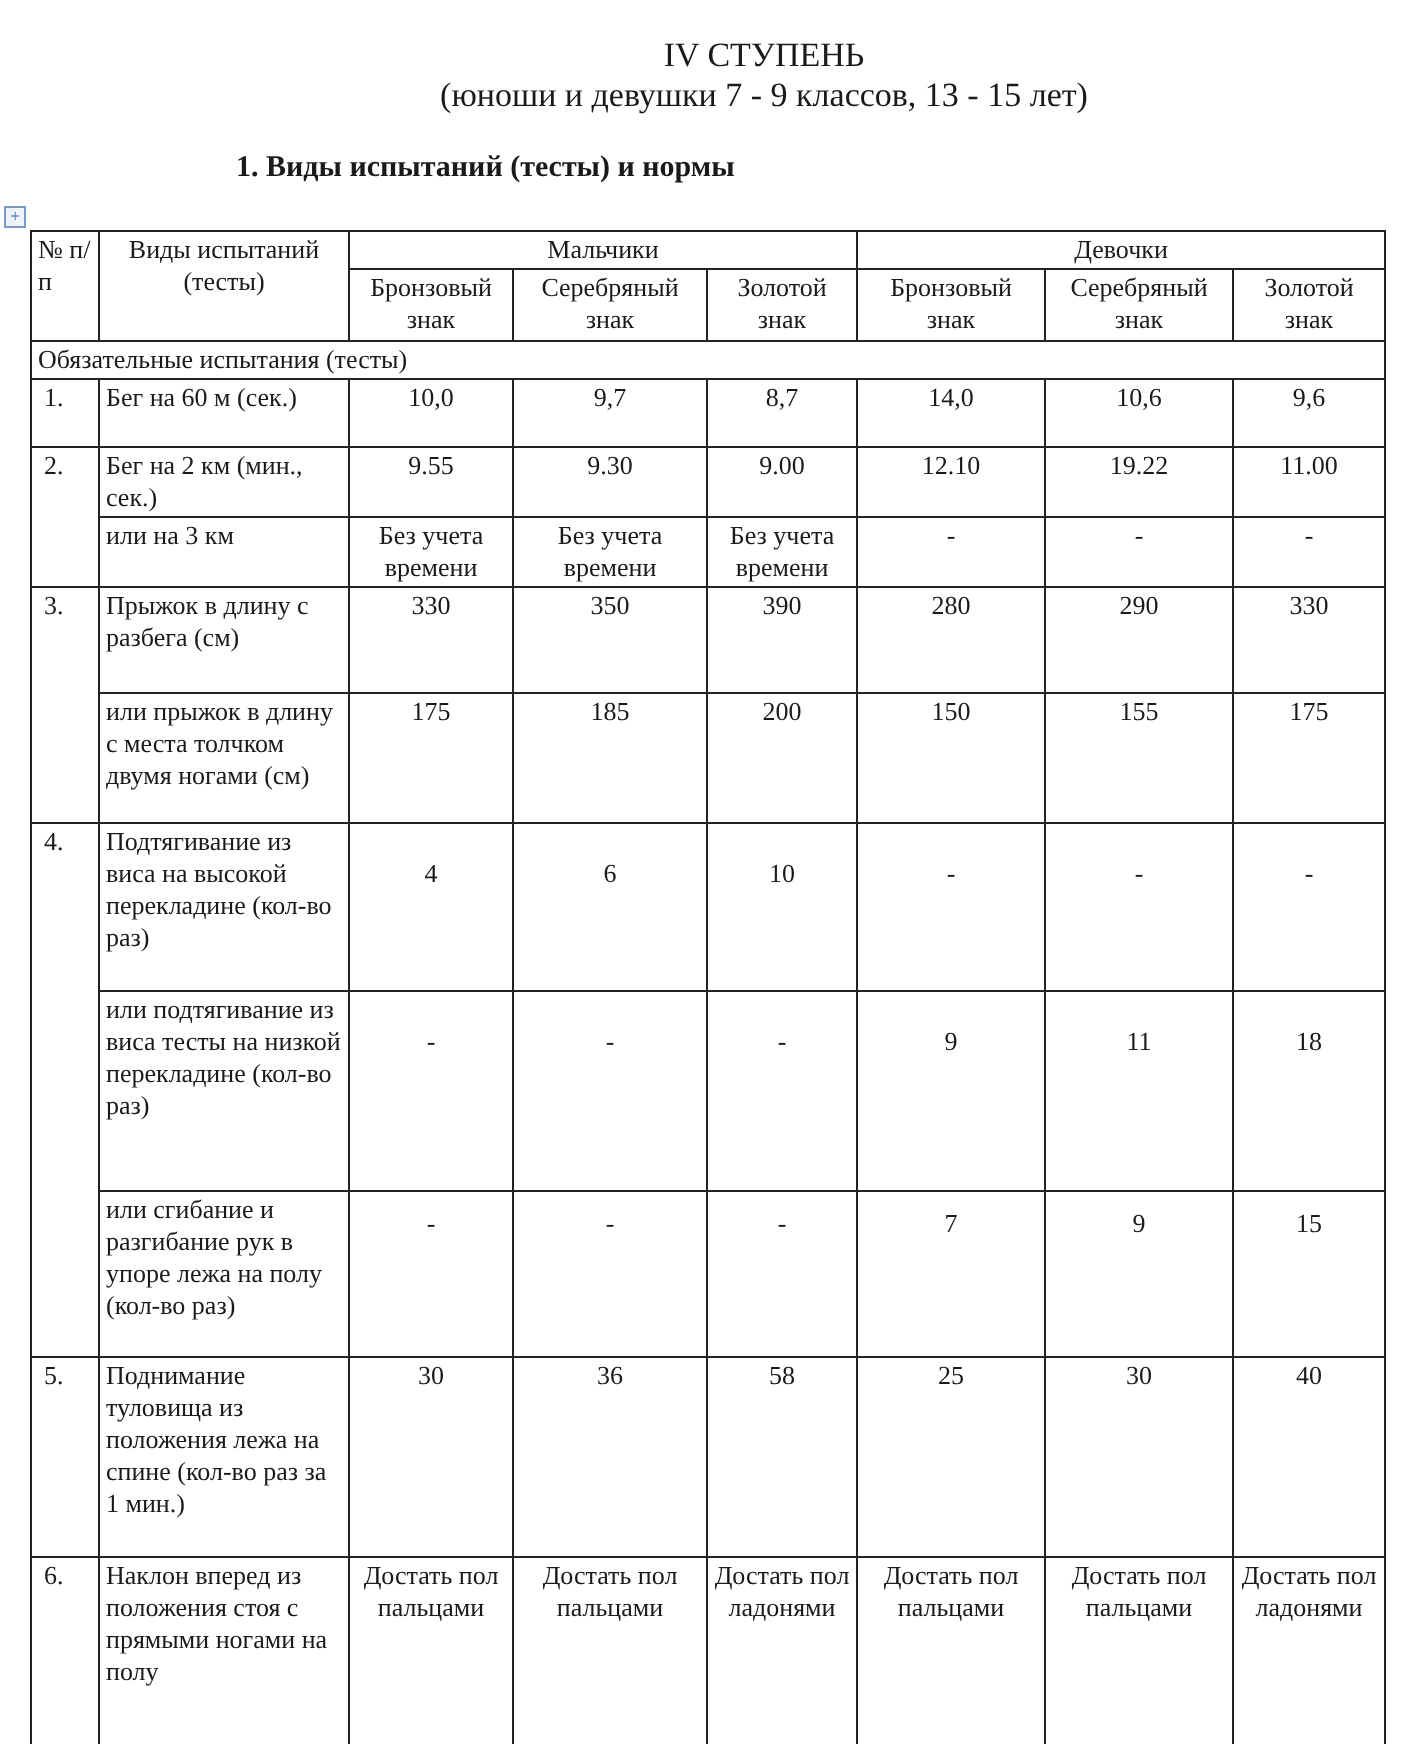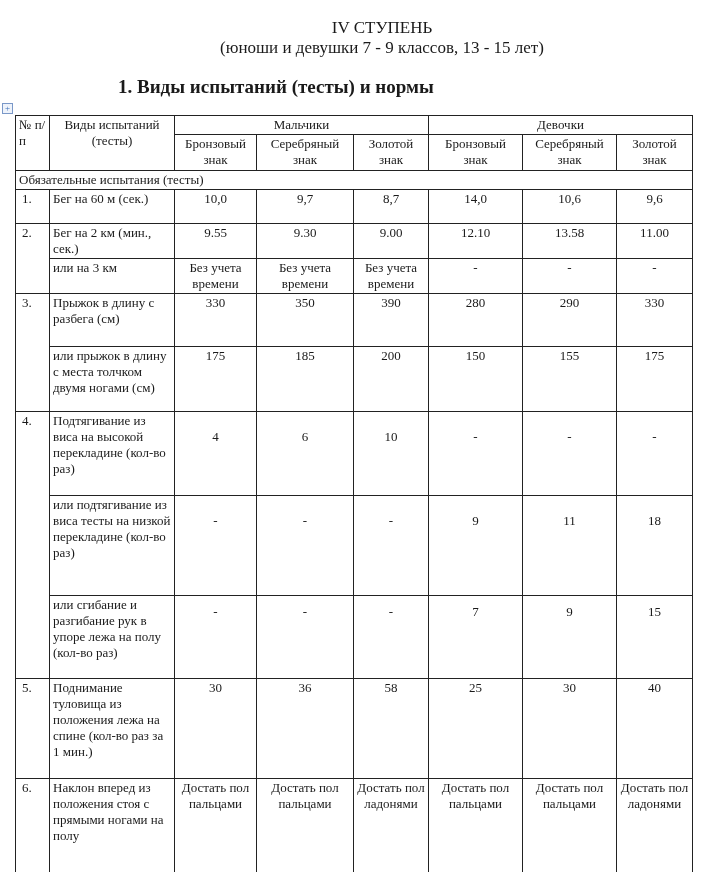--- a/index.html
+++ b/index.html
@@ -1,21 +1,21 @@
 <!DOCTYPE html>
 <html><head>
 <meta charset="utf-8">
 <style>
   html, body { margin:0; padding:0; background:#ffffff; }
   body { width:708px; height:872px; overflow:hidden; position:relative;
          font-family:"Liberation Serif", "DejaVu Serif", serif; color:#1a1a1a; }
   .title { position:absolute; left:0; width:708px; text-align:center; font-size:17px; }
   #t1 { top:18px; left:28px; }
   #t2 { top:38px; left:28px; }
-  #h1 { position:absolute; top:76px; left:118px; font-size:19px; font-weight:bold; }
+  #h1 { position:absolute; top:76px; left:118px; font-size:15px; font-weight:bold; }
   #move { position:absolute; left:2px; top:103px; width:9px; height:9px; border:1px solid #7a98c8;
           color:#3a6fb8; font-size:9px; line-height:9px; text-align:center; background:#eef3fb; }
   table { position:absolute; left:15px; top:115px; border-collapse:collapse; table-layout:fixed;
           font-size:13px; line-height:16px; }
   td { border:1.4px solid #222; vertical-align:top; padding:1px 3px; }
   .c { text-align:center; }
   .num { padding-left:6px; }
 </style>
 </head>
 <body>
@@ -66,21 +66,21 @@
         <td class="c">10,6</td>
         <td class="c">9,6</td>
       </tr>
       <tr style="height: 35px;">
         <td class="num" rowspan="2">2.</td>
         <td>Бег на 2 км (мин., сек.)</td>
         <td class="c">9.55</td>
         <td class="c">9.30</td>
         <td class="c">9.00</td>
         <td class="c">12.10</td>
-        <td class="c">13.58</td>
+        <td class="c">19.22</td>
         <td class="c">11.00</td>
       </tr>
       <tr style="height: 33px;">
         <td>или на 3 км</td>
         <td class="c">Без учета времени</td>
         <td class="c">Без учета времени</td>
         <td class="c">Без учета времени</td>
         <td class="c">-</td>
         <td class="c">-</td>
         <td class="c">-</td>

